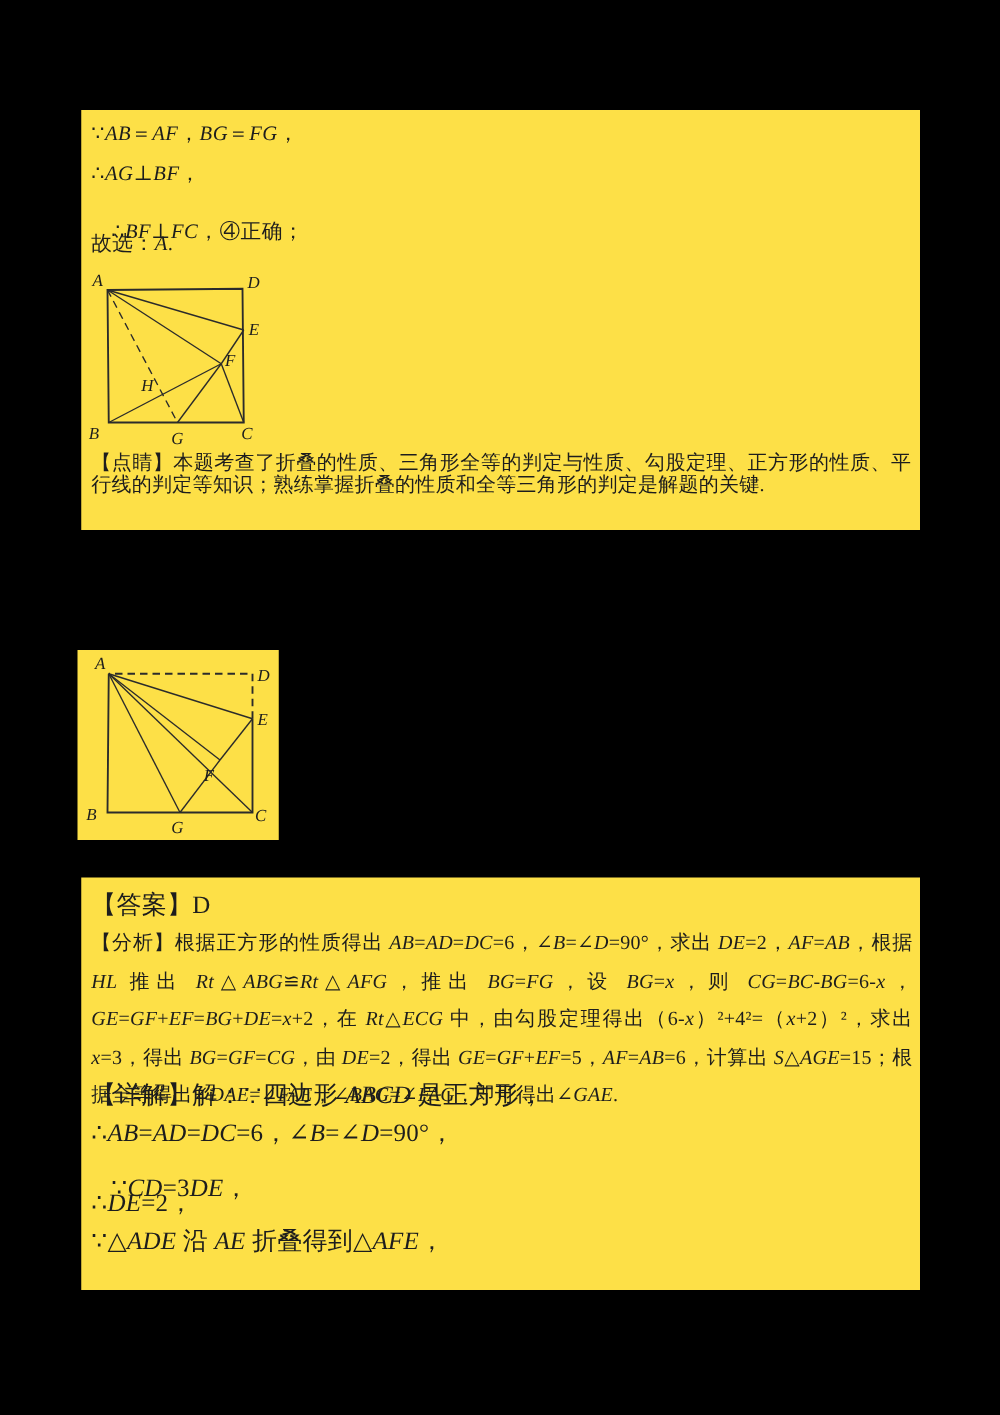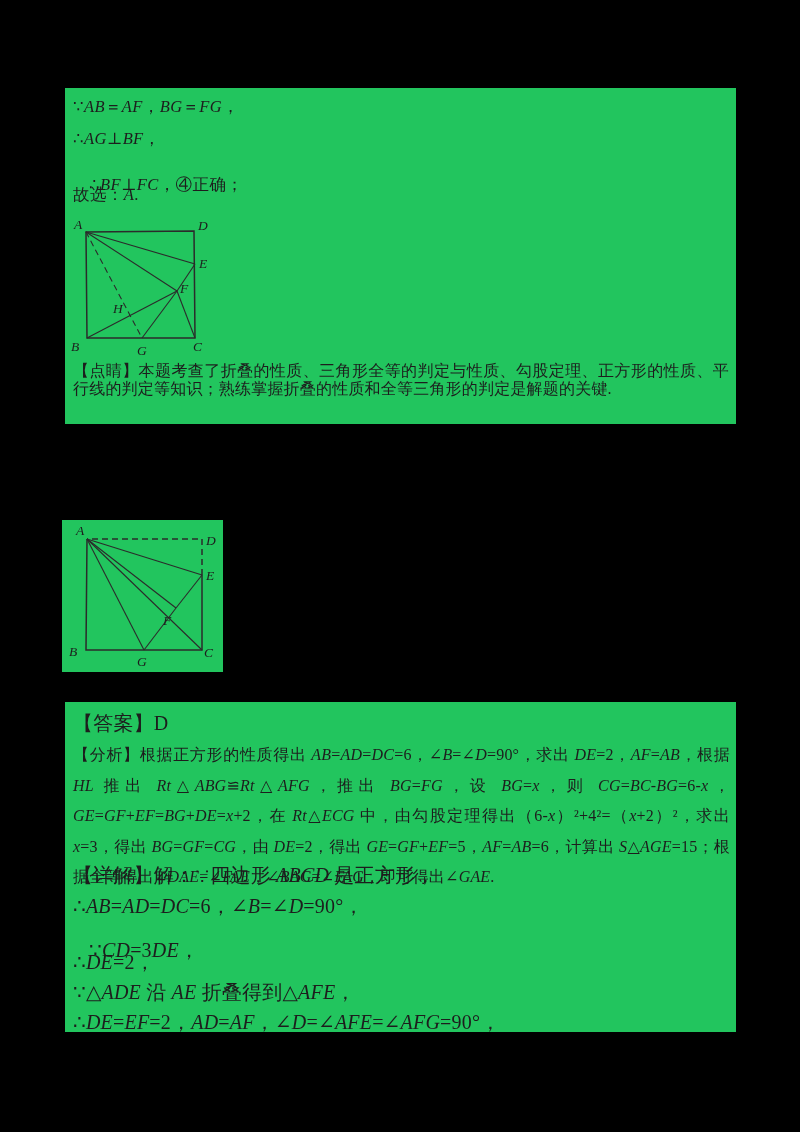--- a/index.html
+++ b/index.html
@@ -2,21 +2,21 @@
 <html><head>
 <meta charset="utf-8">
 <style>
   html,body{margin:0;padding:0;}
   body{
     width:800px;height:1132px;position:relative;overflow:hidden;
     background:#000000;
     font-family:"Liberation Serif","DejaVu Serif",serif;
     color:#1d1d1d;
   }
-  .panel{position:absolute;background:#22c55e;}
+  .panel{position:absolute;background:#fde047;}
   #block1{left:65px;top:88px;width:671px;height:336px;}
   #fig2box{left:62px;top:520px;width:161px;height:152px;}
   #block3{left:65px;top:702px;width:671px;height:330px;}
   .abs{position:absolute;}
   .mline{font-size:16.5px;white-space:nowrap;letter-spacing:0.4px;}
   .para{font-size:16px;line-height:18px;text-align:justify;letter-spacing:0.2px;}
   .ansline{font-size:20px;letter-spacing:0.2px;}
   .dline{font-size:20px;white-space:nowrap;letter-spacing:0.2px;}
   i{font-style:italic;}
   svg text{font-family:"Liberation Serif","DejaVu Serif",serif;font-style:italic;font-size:13.5px;fill:#1d1d1d;}
@@ -87,14 +87,13 @@
 <div id="block3" class="panel">
   <p class="abs ansline" style="left:8px;top:8px;margin:0;"><span>【答案】</span><span>D</span></p>
 
   <p class="abs para" style="left:8px;top:38px;width:657px;margin:0;line-height:30.5px;">【分析】根据正方形的性质得出 <i>AB</i>=<i>AD</i>=<i>DC</i>=6，∠<i>B</i>=∠<i>D</i>=90°，求出 <i>DE</i>=2，<i>AF</i>=<i>AB</i>，根据 <i>HL</i> 推出 <i>Rt</i>△<i>ABG</i>≌<i>Rt</i>△<i>AFG</i>，推出 <i>BG</i>=<i>FG</i>，设 <i>BG</i>=<i>x</i>，则 <i>CG</i>=<i>BC</i>-<i>BG</i>=6-<i>x</i>，<i>GE</i>=<i>GF</i>+<i>EF</i>=<i>BG</i>+<i>DE</i>=<i>x</i>+2，在 <i>Rt</i>△<i>ECG</i> 中，由勾股定理得出（6-<i>x</i>）²+4²=（<i>x</i>+2）²，求出 <i>x</i>=3，得出 <i>BG</i>=<i>GF</i>=<i>CG</i>，由 <i>DE</i>=2，得出 <i>GE</i>=<i>GF</i>+<i>EF</i>=5，<i>AF</i>=<i>AB</i>=6，计算出 <i>S</i>△<i>AGE</i>=15；根据全等得出∠<i>DAE</i>=∠<i>FAE</i>，∠<i>BAG</i>=∠<i>FAG</i>，即可得出∠<i>GAE</i>.</p>
 
   <p class="abs dline" style="left:8px;top:160px;margin:0;">【详解】解：∵四边形 <i>ABCD</i> 是正方形，</p>
   <p class="abs dline" style="left:8px;top:191px;margin:0;">∴<i>AB</i>=<i>AD</i>=<i>DC</i>=6，∠<i>B</i>=∠<i>D</i>=90°，</p>
   <p class="abs dline" style="left:8px;top:219px;margin:16px;">∵<i>CD</i>=3<i>DE</i>，</p>
   <p class="abs dline" style="left:8px;top:247px;margin:0;">∴<i>DE</i>=2，</p>
   <p class="abs dline" style="left:8px;top:277px;margin:0;">∵△<i>ADE</i> 沿 <i>AE</i> 折叠得到△<i>AFE</i>，</p>
-  <p class="abs dline" style="left:8px;top:307px;margin:0;">∴<i>DE</i>=<i>EF</i>=2，<i>AD</i>=<i>AF</i>，∠<i>D</i>=∠<i>AFE</i>=∠<i>AFG</i>=90°，</p>
 </div>
 
 </body></html>

